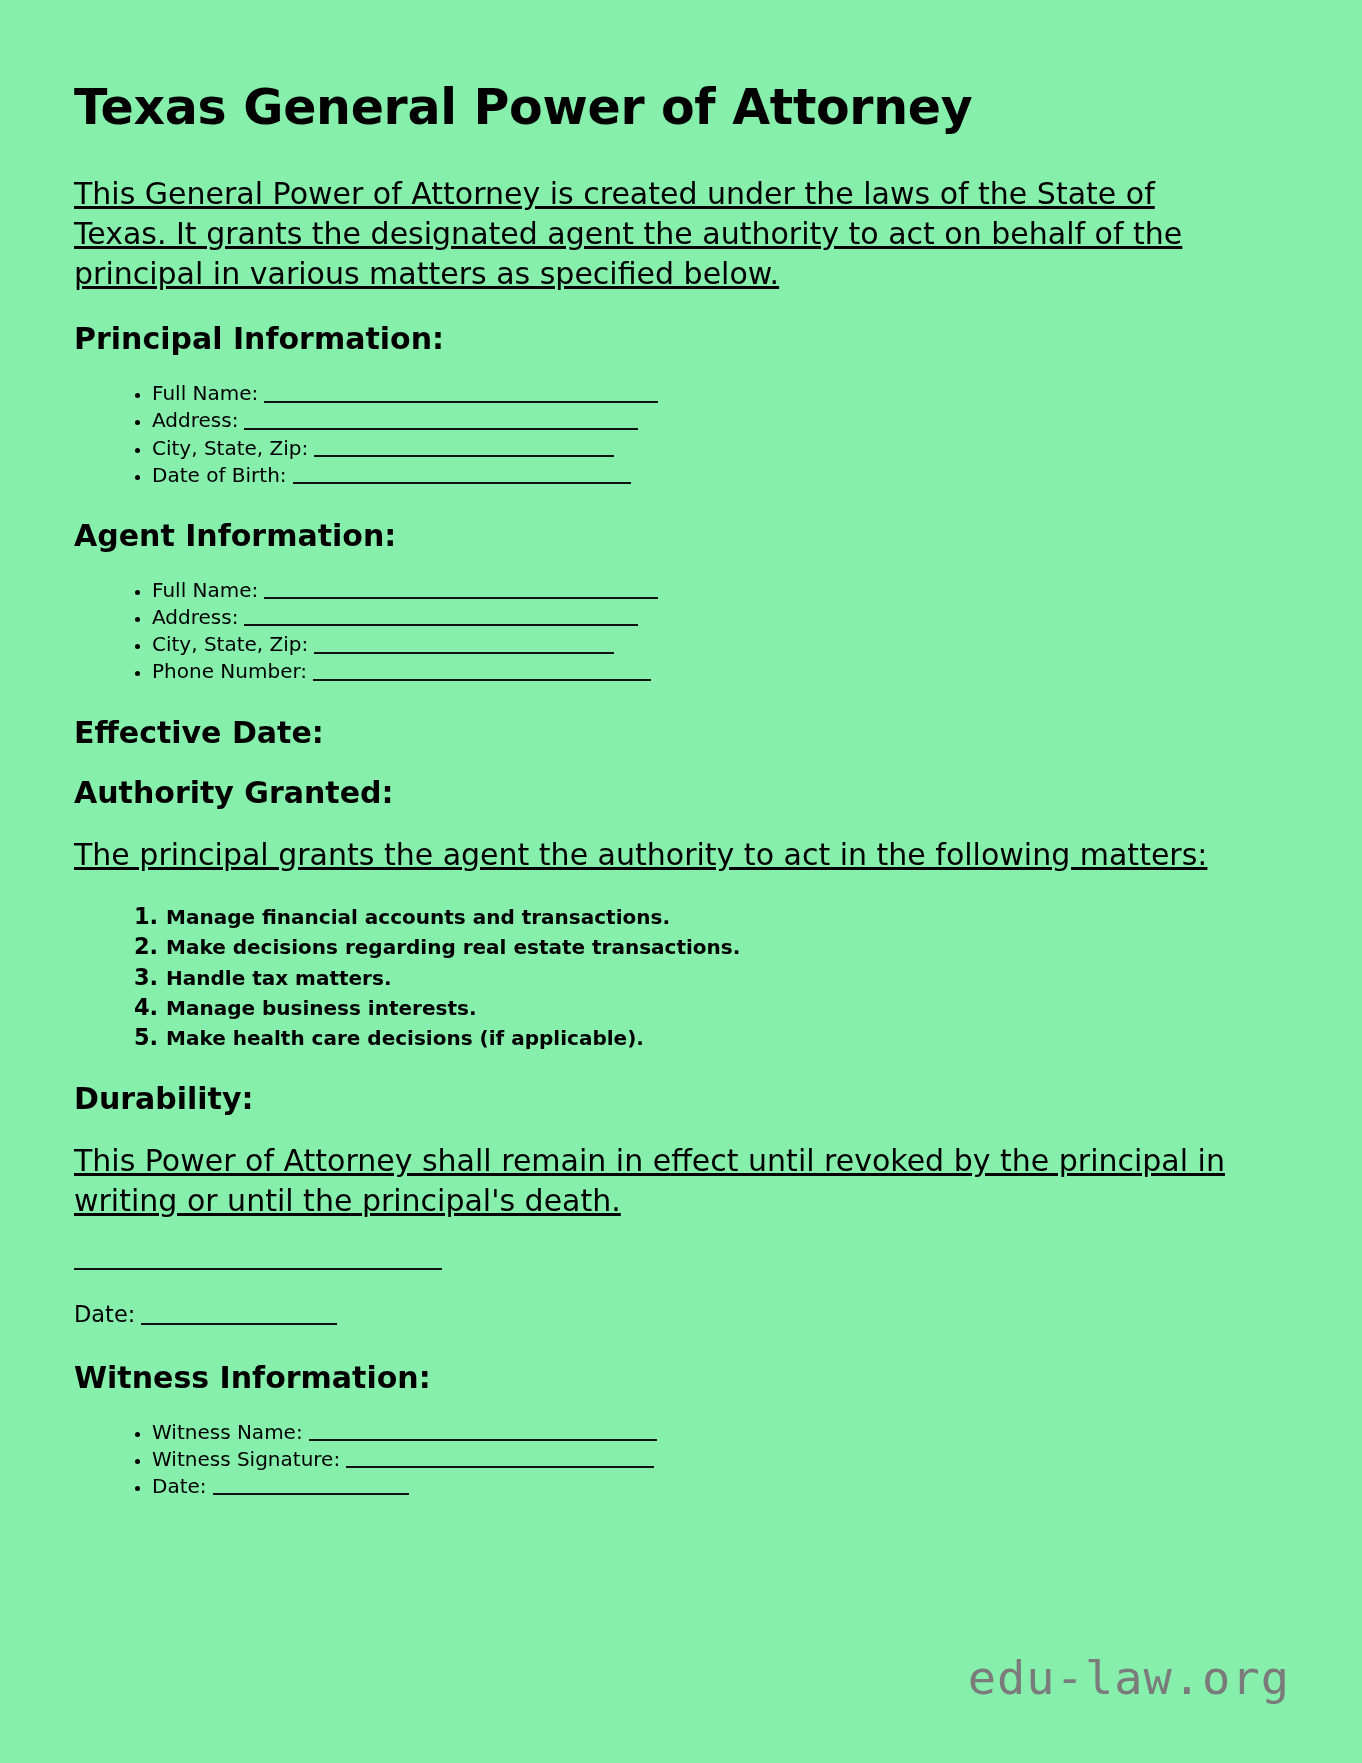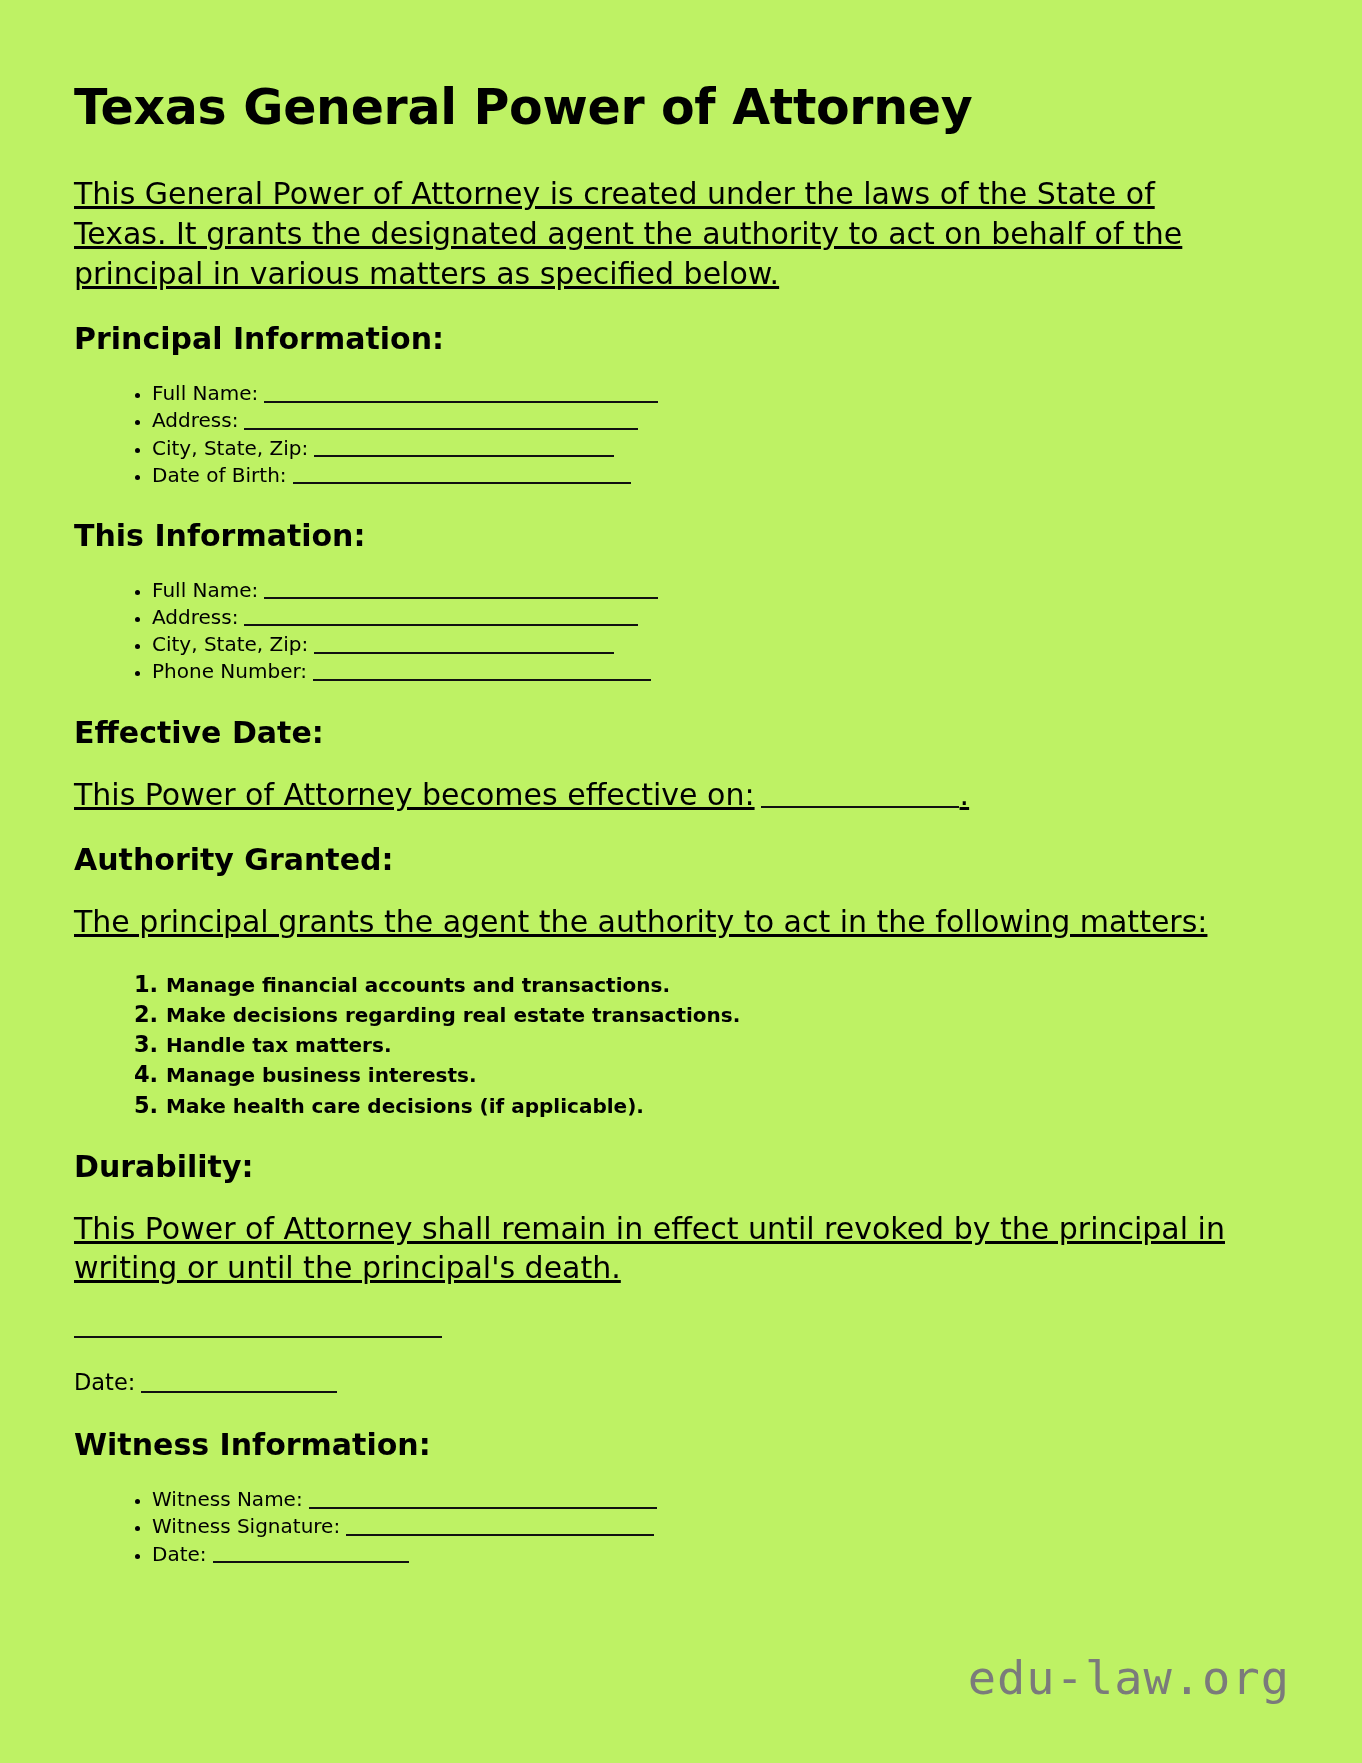--- a/index.html
+++ b/index.html
@@ -15,21 +15,21 @@
     position: relative;
     font-family: "DejaVu Sans", "Liberation Sans", sans-serif;
     color: #000000;
     overflow: hidden;
   }
   .page {
     position: absolute;
     left: 0; top: 0;
     width: 1362px;
     height: 1763px;
-    background: #bef264;
+    background: #86efac;
     padding: 62px 74px 0 74px;
   }
 
   h1.doc-title {
     font-size: 49px;
     font-weight: bold;
     letter-spacing: -0.3px;
     margin: 18px 0 38px 0;
     line-height: 1.15;
   }
@@ -114,30 +114,29 @@
   <p class="body-text">This General Power of Attorney is created under the laws of the State of Texas. It grants the designated agent the authority to act on behalf of the principal in various matters as specified below.</p>
 
   <h2 class="section-head">Principal Information:</h2>
   <ul class="field-list">
     <li><span>Full Name:</span><span class="blank" style="width: 394px;"></span></li>
     <li><span>Address:</span><span class="blank" style="width: 394px;"></span></li>
     <li><span>City, State, Zip:</span><span class="blank" style="width: 300px;"></span></li>
     <li><span>Date of Birth:</span><span class="blank" style="width: 338px;"></span></li>
   </ul>
 
-  <h2 class="section-head">This Information:</h2>
+  <h2 class="section-head">Agent Information:</h2>
   <ul class="field-list">
     <li><span>Full Name:</span><span class="blank" style="width: 394px;"></span></li>
     <li><span>Address:</span><span class="blank" style="width: 394px;"></span></li>
     <li><span>City, State, Zip:</span><span class="blank" style="width: 300px;"></span></li>
     <li><span>Phone Number:</span><span class="blank" style="width: 338px;"></span></li>
   </ul>
 
   <h2 class="section-head">Effective Date:</h2>
-  <p class="body-text"><span>This Power of Attorney becomes effective on:</span><span class="blank-inline" style="width: 198px;"></span><span>.</span></p>
 
   <h2 class="section-head">Authority Granted:</h2>
   <p class="body-text">The principal grants the agent the authority to act in the following matters:</p>
   <ol class="auth-list">
     <li>Manage financial accounts and transactions.</li>
     <li>Make decisions regarding real estate transactions.</li>
     <li>Handle tax matters.</li>
     <li>Manage business interests.</li>
     <li>Make health care decisions (if applicable).</li>
   </ol>

